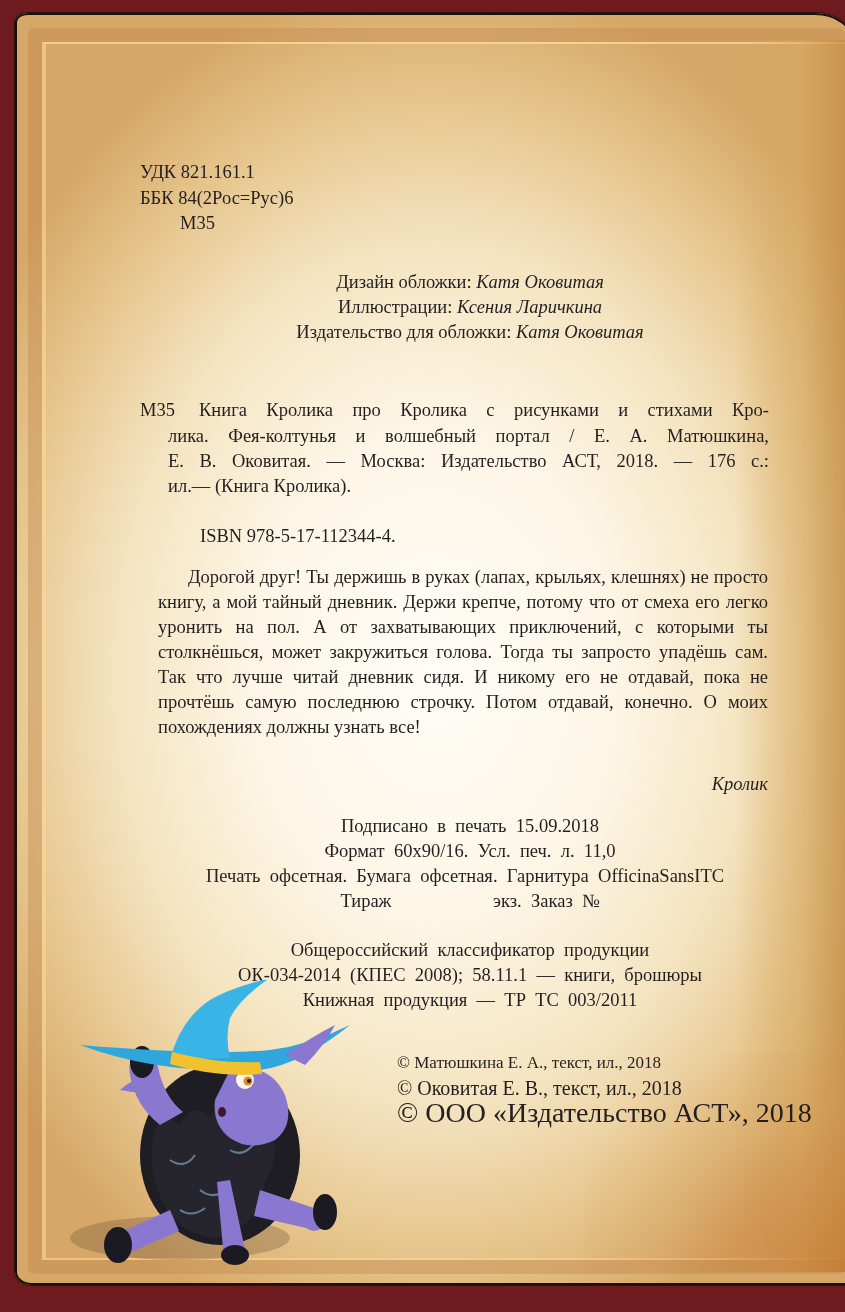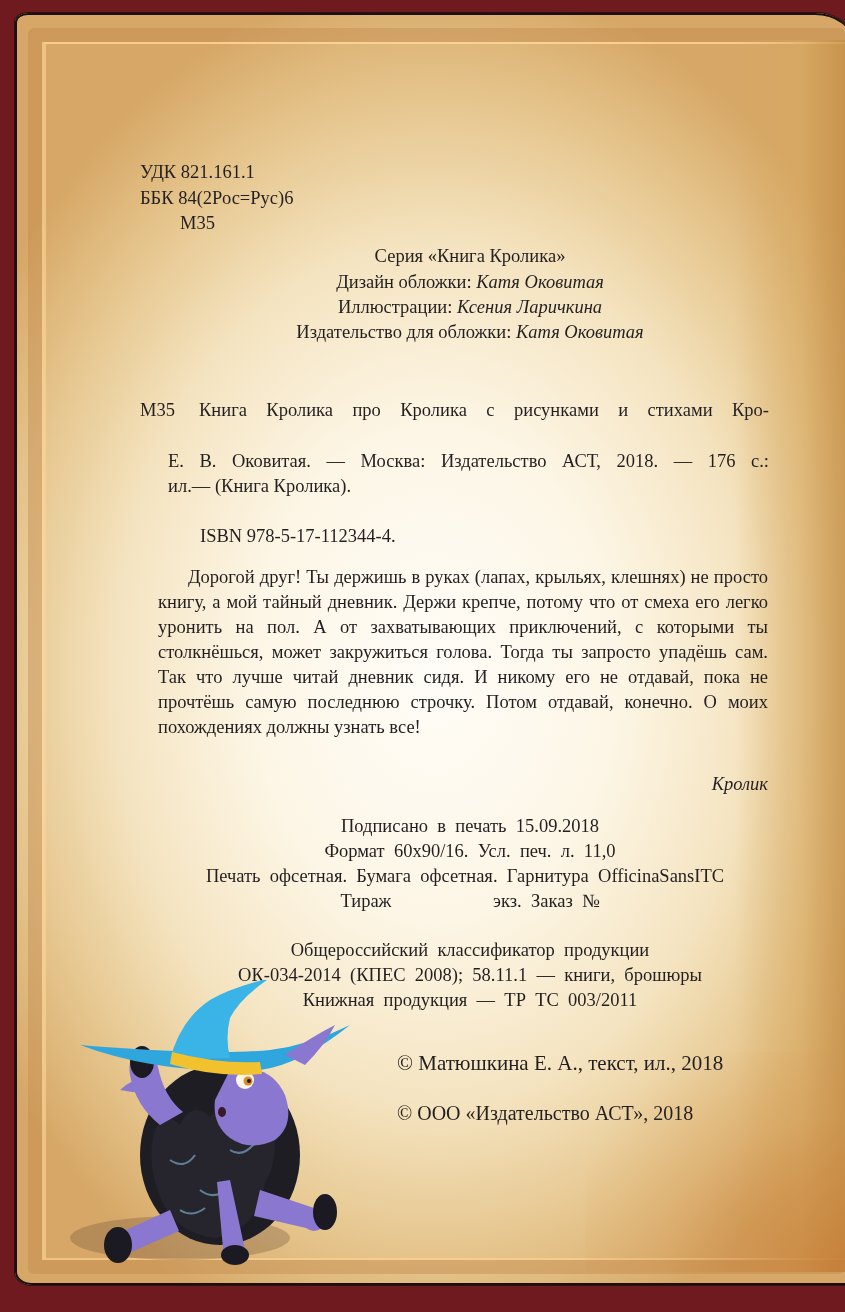--- a/index.html
+++ b/index.html
@@ -60,52 +60,53 @@
   <div class="right-shade"></div>
   <div class="bottom-shade"></div>
 </div>
 
 <div class="content">
 
   <div class="line" style="left:140px; top:160px;">УДК 821.161.1</div>
   <div class="line" style="left:140px; top:186px;">ББК 84(2Рос=Рус)6</div>
   <div class="line" style="left:180px; top:211px;">М35</div>
 
-  <div class="line center" style="top:244px;">Серия «Книга Кролика»</div>
   <div class="line center" style="top:270px;">
     <span>Дизайн обложки: </span><span class="it">Катя Оковитая</span>
   </div>
   <div class="line center" style="top:295px;">
     <span>Иллюстрации: </span><span class="it">Ксения Ларичкина</span>
   </div>
   <div class="line center" style="top:320px;">
     <span>Издательство для обложки: </span><span class="it">Катя Оковитая</span>
   </div>
 
   <div class="line" style="left:140px; top:398px;">М35</div>
   <div class="line" style="left:199px; top:398px; width:570px; text-align:justify; text-align-last:justify;">Книга Кролика про Кролика с рисунками и стихами Кро-</div>
+  <div class="line" style="left:168px; top:424px; width:601px; text-align:justify; text-align-last:justify;">лика. Фея-колтунья и волшебный портал / Е. А. Матюшкина,</div>
   <div class="line" style="left:168px; top:449px; width:601px; text-align:justify; text-align-last:justify;">Е. В. Оковитая. — Москва: Издательство АСТ, 2018. — 176 с.:</div>
   <div class="line" style="left:168px; top:474px;">ил.— (Книга Кролика).</div>
 
   <div class="line" style="left:200px; top:524px;">ISBN 978-5-17-112344-4.</div>
 
   <div class="para">Дорогой друг! Ты держишь в руках (лапах, крыльях, клешнях) не просто книгу, а мой тайный дневник. Держи крепче, потому что от смеха его легко уронить на пол. А от захватывающих приключений, с которыми ты столкнёшься, может закружиться голова. Тогда ты запросто упадёшь сам. Так что лучше читай дневник сидя. И никому его не отдавай, пока не прочтёшь самую последнюю строчку. Потом отдавай, конечно. О моих похождениях должны узнать все!</div>
   <div class="line it" style="left:600px; width:168px; text-align:right; top:772px;">Кролик</div>
 
   <div class="line center" style="top:814px; white-space:pre;">Подписано  в  печать  15.09.2018</div>
   <div class="line center" style="top:839px; white-space:pre;">Формат  60x90/16.  Усл.  печ.  л.  11,0</div>
   <div class="line center" style="left:150px; width:630px; top:864px; white-space:pre;">Печать  офсетная.  Бумага  офсетная.  Гарнитура  OfficinaSansITC</div>
   <div class="line center" style="top:889px; white-space:pre;">Тираж                      экз.  Заказ  №</div>
 
   <div class="line center" style="left:190px; width:560px; top:938px; white-space:pre;">Общероссийский  классификатор  продукции</div>
   <div class="line center" style="left:190px; width:560px; top:963px; white-space:pre;">ОК-034-2014  (КПЕС  2008);  58.11.1  —  книги,  брошюры</div>
   <div class="line center" style="left:190px; width:560px; top:988px; white-space:pre;">Книжная  продукция  —  ТР  ТС  003/2011</div>
 
-  <div class="line" style="left:397px; top:1051px; font-size:21px;">© Матюшкина Е. А., текст, ил., 2018</div>
-  <div class="line" style="left:397px; top:1101px; font-size:20px;">© ООО «Издательство АСТ», 2018</div>
+  <div class="line" style="left:397px; top:1051px; font-size:17px;">© Матюшкина Е. А., текст, ил., 2018</div>
+  <div class="line" style="left:397px; top:1076px; font-size:20px;">© Оковитая Е. В., текст, ил., 2018</div>
+  <div class="line" style="left:397px; top:1101px; font-size:28px;">© ООО «Издательство АСТ», 2018</div>
 
   <svg class="mascot" viewBox="0 0 300 300">
     <g>
       <ellipse cx="120" cy="258" rx="110" ry="22" fill="rgba(120,90,60,0.35)"></ellipse>
     </g>
     <g>
       <ellipse cx="160" cy="175" rx="80" ry="90" fill="#1e1d24"></ellipse>
       <path d="M95 150 q10 -20 25 -5 q12 -25 30 -8 q15 -22 32 -4 q18 -15 28 10 q12 30 -5 60 q-10 50 -50 55 q-45 -5 -58 -50 q-10 -30 -2 -58z" fill="#26252e"></path>
       <path d="M110 180 q15 10 25 -5 M140 210 q15 12 30 -4 M170 170 q12 8 24 -6 M120 230 q12 8 25 -2" stroke="#5f7f96" stroke-width="2" fill="none"></path>
     </g>

